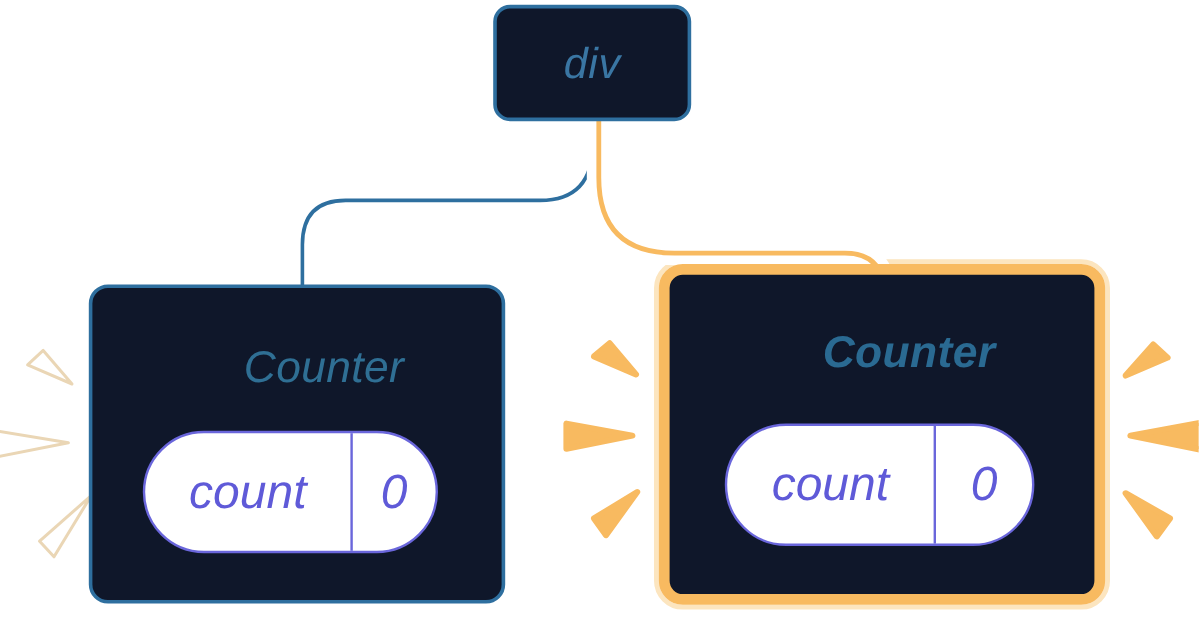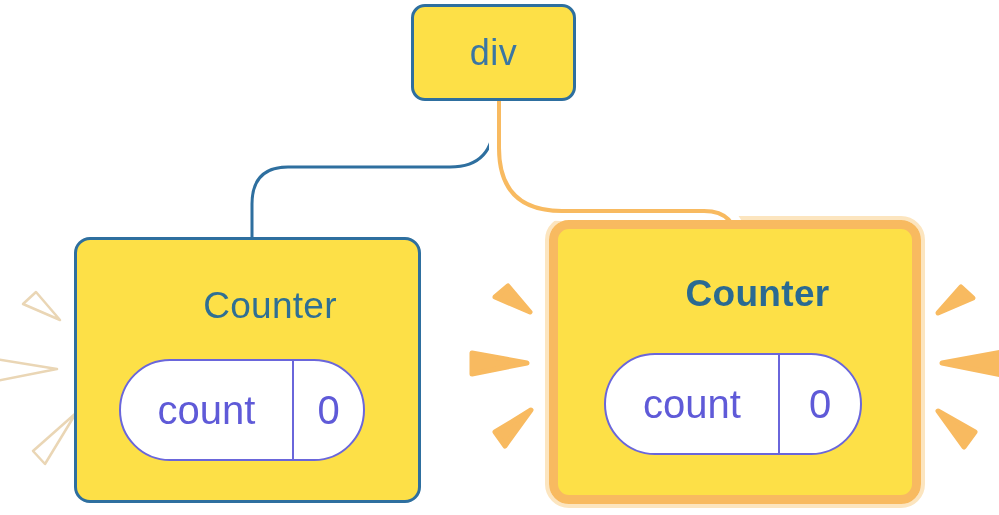--- a/index.html
+++ b/index.html
@@ -8,23 +8,24 @@
     width: 999px;
     height: 515px;
     overflow: hidden;
     font-family: "Liberation Sans", "DejaVu Sans", sans-serif;
     background: #ffffff;
   }
   #wires { position: absolute; left: 0; top: 0; z-index: 1; }
 
   .node {
     position: absolute;
-    background: #fde047;
+    background: #0f172a;
     box-sizing: border-box;
     z-index: 2;
+    font-style: italic;
   }
   
   .parent-node {
     left: 411px; top: 4px; width: 165px; height: 97px;
     border: 3px solid #2e6f9f; border-radius: 14px;
     display: flex; align-items: center; justify-content: center;
   }
   .parent-label {
     color: #3a76a3; font-size: 36px; font-weight: 500; letter-spacing: 0.5px;
   }

